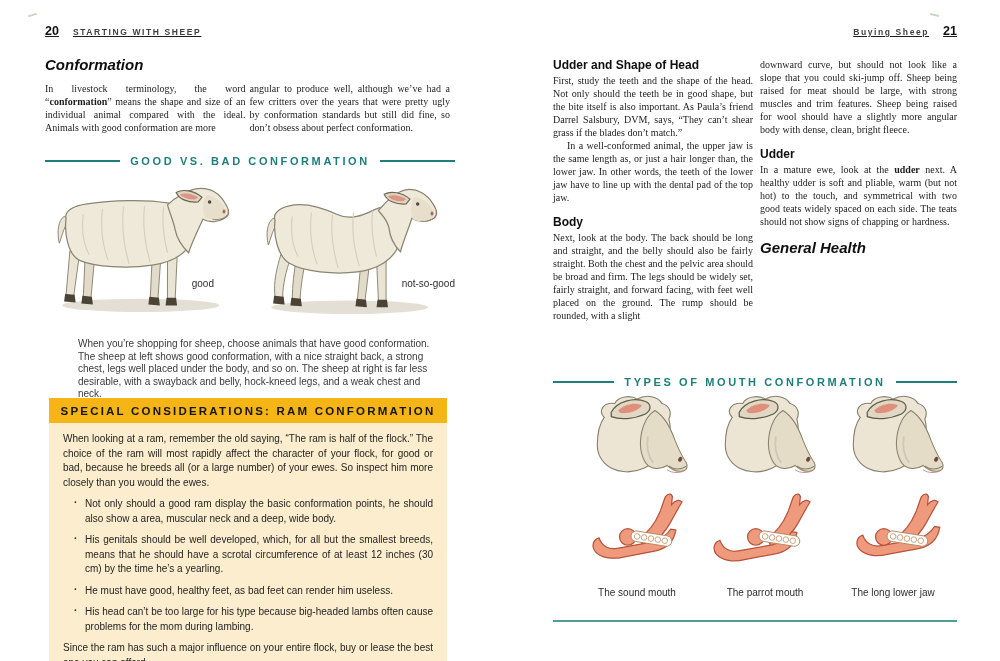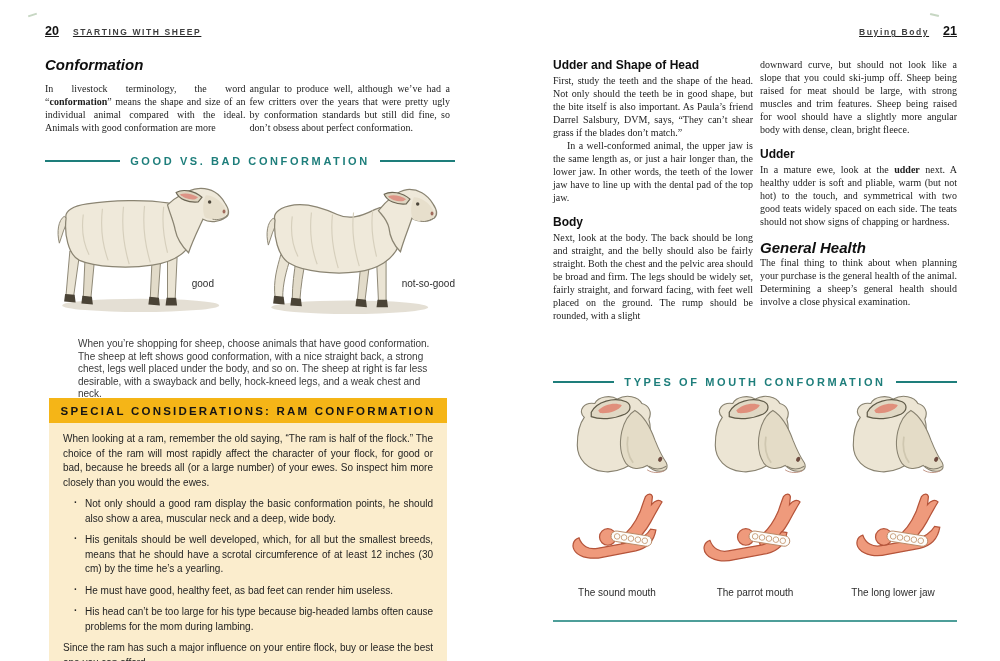--- a/index.html
+++ b/index.html
@@ -63,21 +63,21 @@
   .rambody li::before{content:"\00b7";position:absolute;left:11px;top:-1px;font-weight:bold;color:#242424;}
 
   
   .rcol{position:absolute;top:58px;}
   #rcol1{left:553px;width:200px;}
   #rcol2{left:760px;width:197px;}
   .rcol p{font-family:"Liberation Serif","DejaVu Serif",serif;font-size:10px;line-height:13px;
      text-align:justify;margin:0;}
 
   
-  .mouthfigs{position:absolute;left:553px;top:393px;width:404px;display:flex;justify-content:space-between;}
+  .mouthfigs{position:absolute;left:553px;top:393px;width:404px;display:flex;justify-content:flex-end;}
   .mouthfig{width:128px;margin:0;text-align:center;}
   .mouthfig svg{display:block;margin:0 auto;}
   .mouthfig .headsvg{width:122px;height:96px;}
   .mouthfig .jawsvg{width:118px;height:84px;margin-top:2px;}
   .mouthlabel{display:block;margin-top:12px;font-size:10px;color:#2e2e2e;}
 
   .bottomrule{position:absolute;left:553px;top:620px;width:404px;height:2px;background:#4d9e99;}
 
   .jbone{fill:#ef9a7c;stroke:#b5543a;stroke-width:1.4;}
   .woolline{stroke:#d6cfbc;stroke-width:1.2;fill:none;}
@@ -166,38 +166,37 @@
         <li>Not only should a good ram display the basic conformation points, he should also show a area, muscular neck and a deep, wide body.</li>
         <li>His genitals should be well developed, which, for all but the smallest breeds, means that he should have a scrotal circumference of at least 12 inches (30 cm) by the time he’s a yearling.</li>
         <li>He must have good, healthy feet, as bad feet can render him useless.</li>
         <li>His head can’t be too large for his type because big-headed lambs often cause problems for the mom during lambing.</li>
       </ul>
       <p>Since the ram has such a major influence on your entire flock, buy or lease the best one you can afford.</p>
     </div>
   </aside>
 
   <header class="rh rh-right">
-    <span class="rht">Buying Body</span>
+    <span class="rht">Buying Sheep</span>
     <span class="pn">21</span>
   </header>
 
   <div class="rcol" id="rcol1">
     <h3 class="bhead">Udder and Shape of Head</h3>
     <p>First, study the teeth and the shape of the head. Not only should the teeth be in good shape, but the bite itself is also important. As Paula’s friend Darrel Salsbury, DVM, says, “They can’t shear grass if the blades don’t match.”</p>
     <p class="ind">In a well-conformed animal, the upper jaw is the same length as, or just a hair longer than, the lower jaw. In other words, the teeth of the lower jaw have to line up with the dental pad of the top jaw.</p>
     <h3 class="bhead mt">Body</h3>
     <p>Next, look at the body. The back should be long and straight, and the belly should also be fairly straight. Both the chest and the pelvic area should be broad and firm. The legs should be widely set, fairly straight, and forward facing, with feet well placed on the ground. The rump should be rounded, with a slight</p>
   </div>
 
   <div class="rcol" id="rcol2">
     <p>downward curve, but should not look like a slope that you could ski-jump off. Sheep being raised for meat should be large, with strong muscles and trim features. Sheep being raised for wool should have a slightly more angular body with dense, clean, bright fleece.</p>
     <h3 class="bhead mt">Udder</h3>
     <p><span>In a mature ewe, look at the </span><strong>udder</strong><span> next. A healthy udder is soft and pliable, warm (but not hot) to the touch, and symmetrical with two good teats widely spaced on each side. The teats should not show signs of chapping or hardness.</span></p>
     <h2 class="ahead mt">General Health</h2>
-    <p>The final thing to think about when planning your purchase is the general health of the animal. Determining a sheep’s general health should involve a close physical examination.</p>
   </div>
 
   <div class="figtitle" id="ft2">
     <span>TYPES OF MOUTH CONFORMATION</span>
   </div>
 
   <div class="mouthfigs">
 
     <figure class="mouthfig">
       <svg class="headsvg" viewBox="0 0 135 110">

